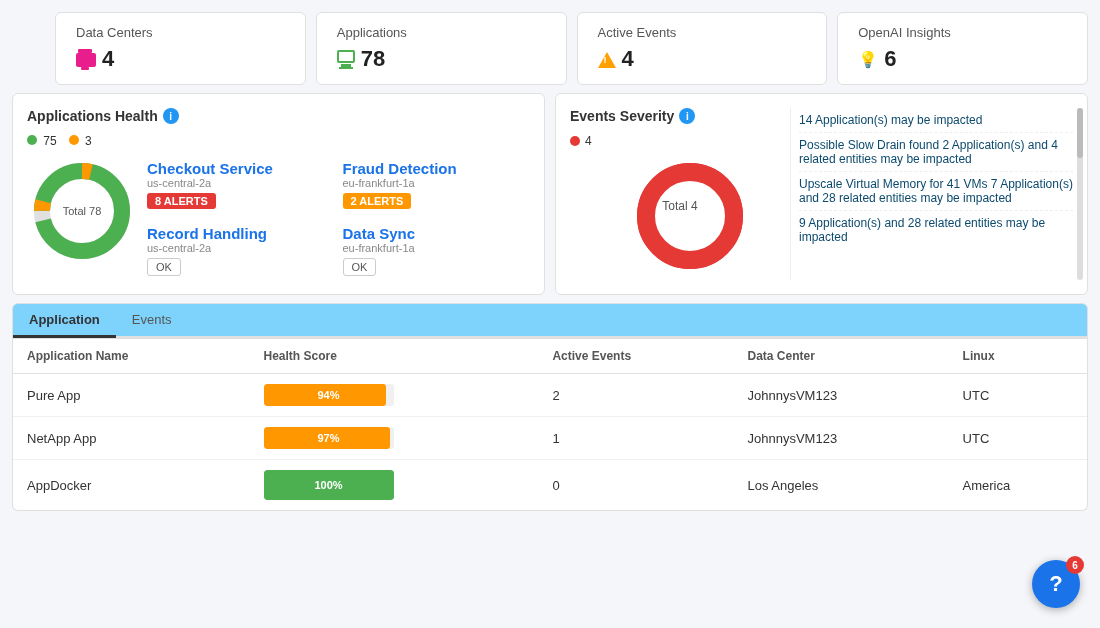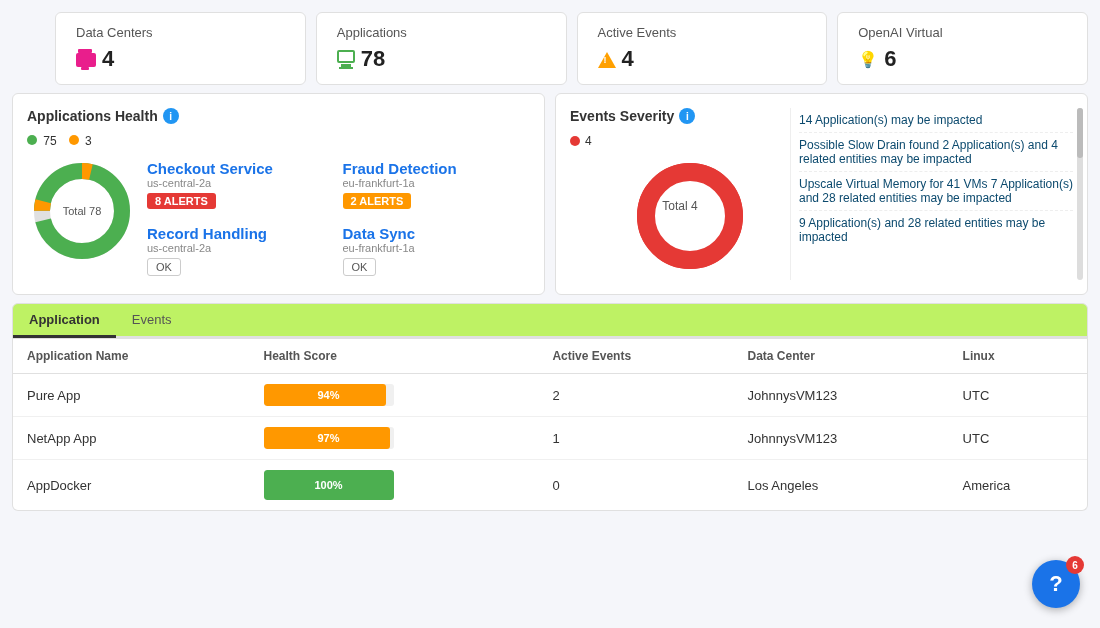--- a/index.html
+++ b/index.html
@@ -272,21 +272,21 @@
     <div class="card-title">Active Events</div>
     <div class="card-value">
       <span style="display:inline-block;width:0;height:0;border-left:9px solid transparent;border-right:9px solid transparent;border-bottom:16px solid #FFA000;position:relative;top:1px;">
         <span style="position:absolute;top:3px;left:-3px;font-size:9px;color:#fff;font-weight:bold;">!</span>
       </span>
       <span>4</span>
     </div>
   </div>
 
   <div class="top-card">
-    <div class="card-title">OpenAI Virtual</div>
+    <div class="card-title">OpenAI Insights</div>
     <div class="card-value">
       <span style="font-size:16px;">💡</span>
       <span>6</span>
     </div>
   </div>
 
 </div>
 
 <div class="main-panels">
 
@@ -381,21 +381,21 @@
         <div style="width:6px;height:50px;background:#bbb;border-radius:3px;position:absolute;top:0;"></div>
       </div>
     </div>
 
   </div>
 
 </div>
 
 <div class="bottom-section">
 
-  <div style="background:#bef264;border:1px solid #e0e0e0;border-radius:6px 6px 0 0;">
+  <div style="background:#7dd3fc;border:1px solid #e0e0e0;border-radius:6px 6px 0 0;">
     <div class="tab-bar">
       <div class="tab active">Application</div>
       <div class="tab">Events</div>
     </div>
   </div>
 
   <div class="data-table">
     <table>
       <thead>
         <tr>

